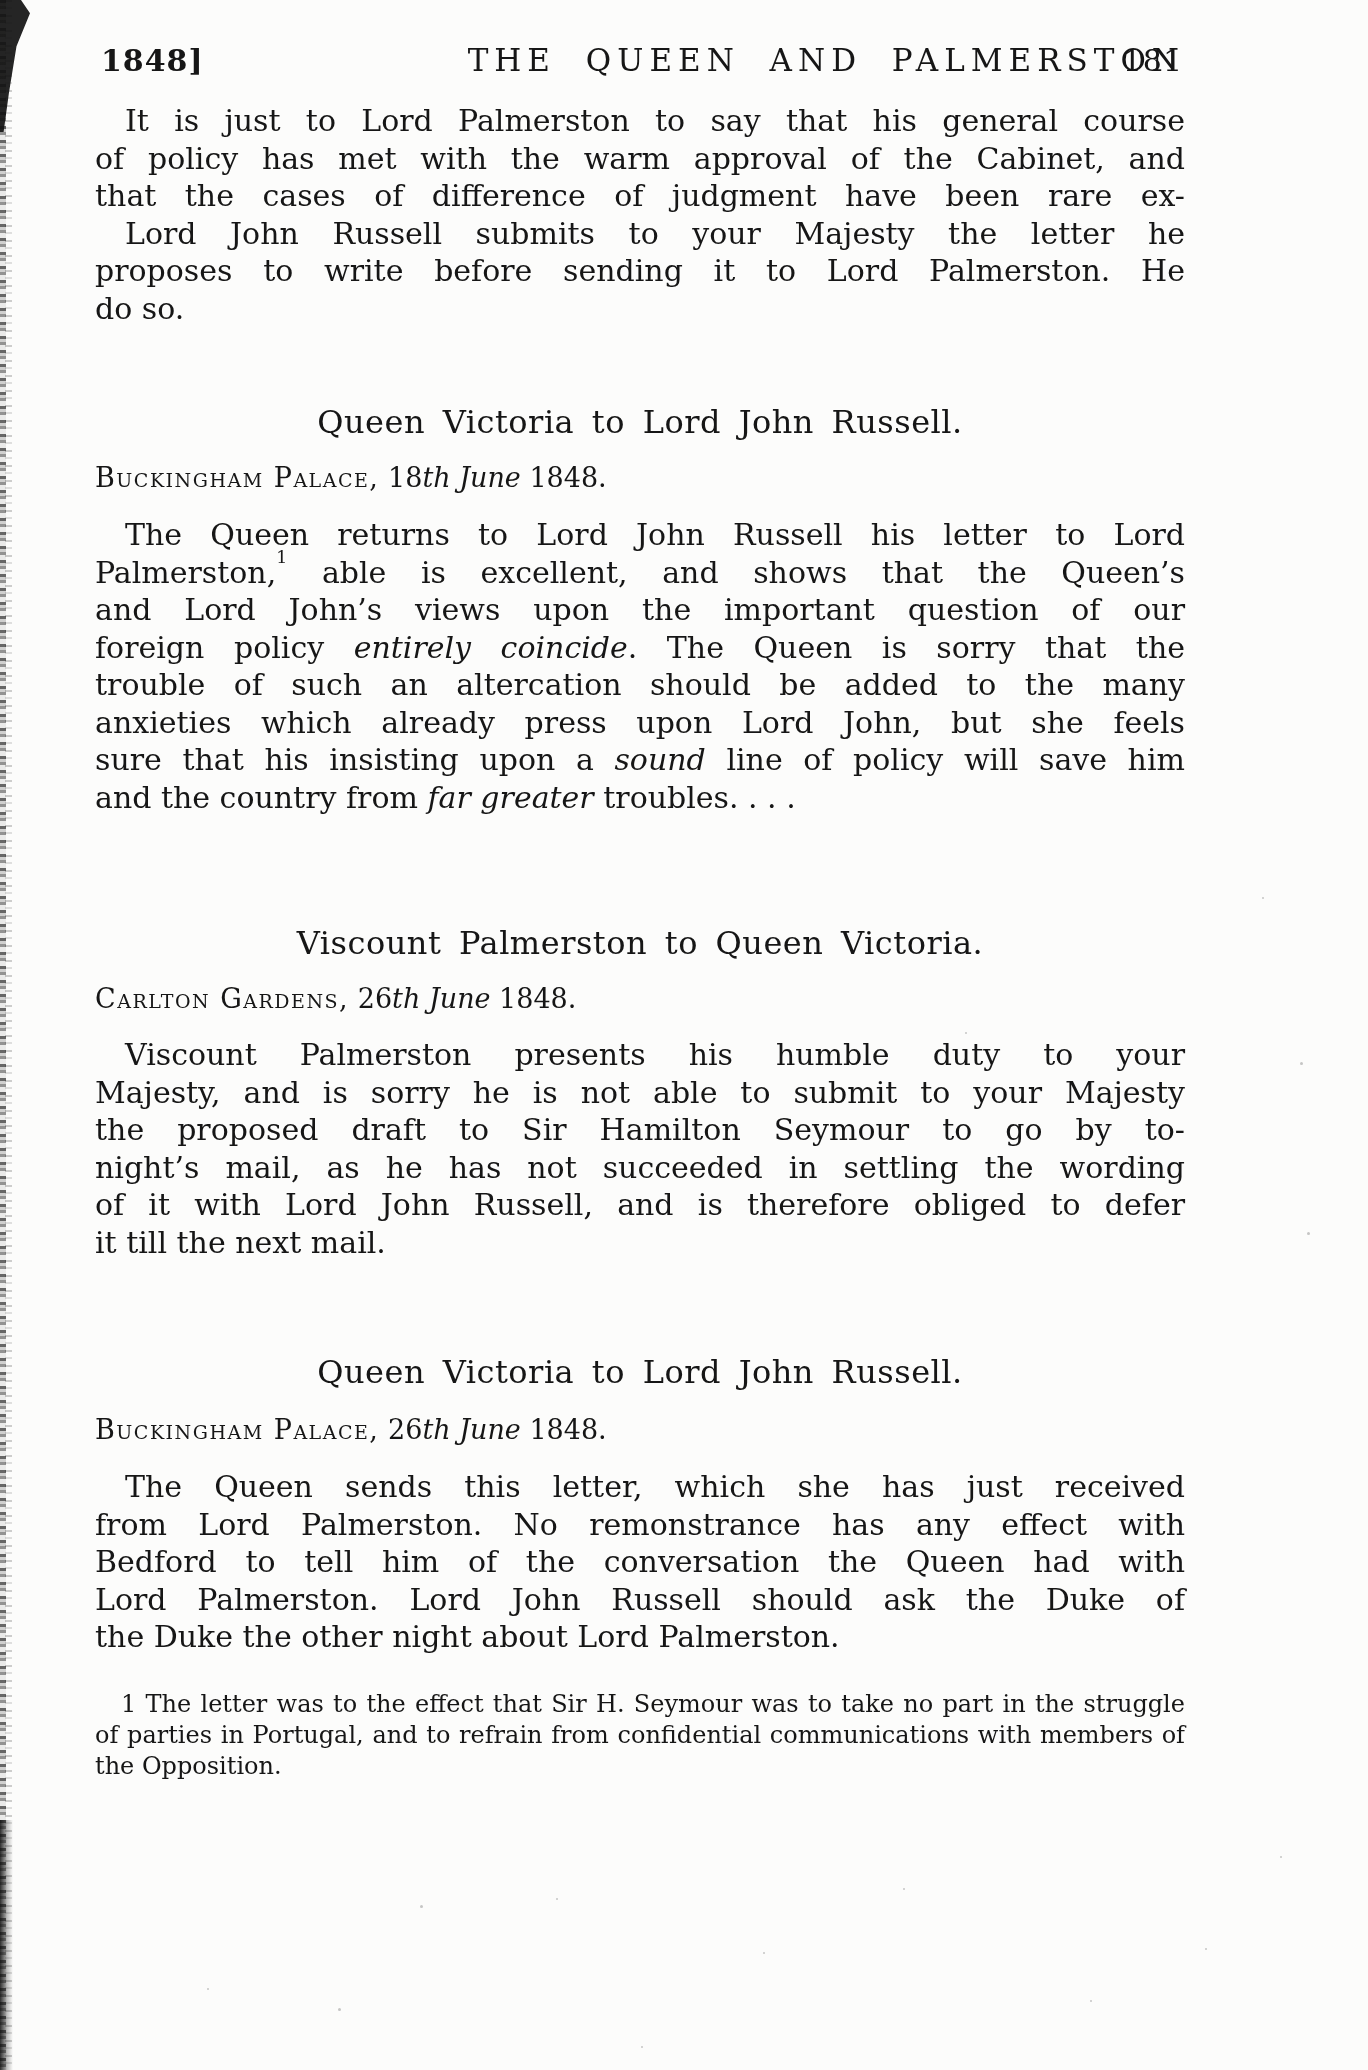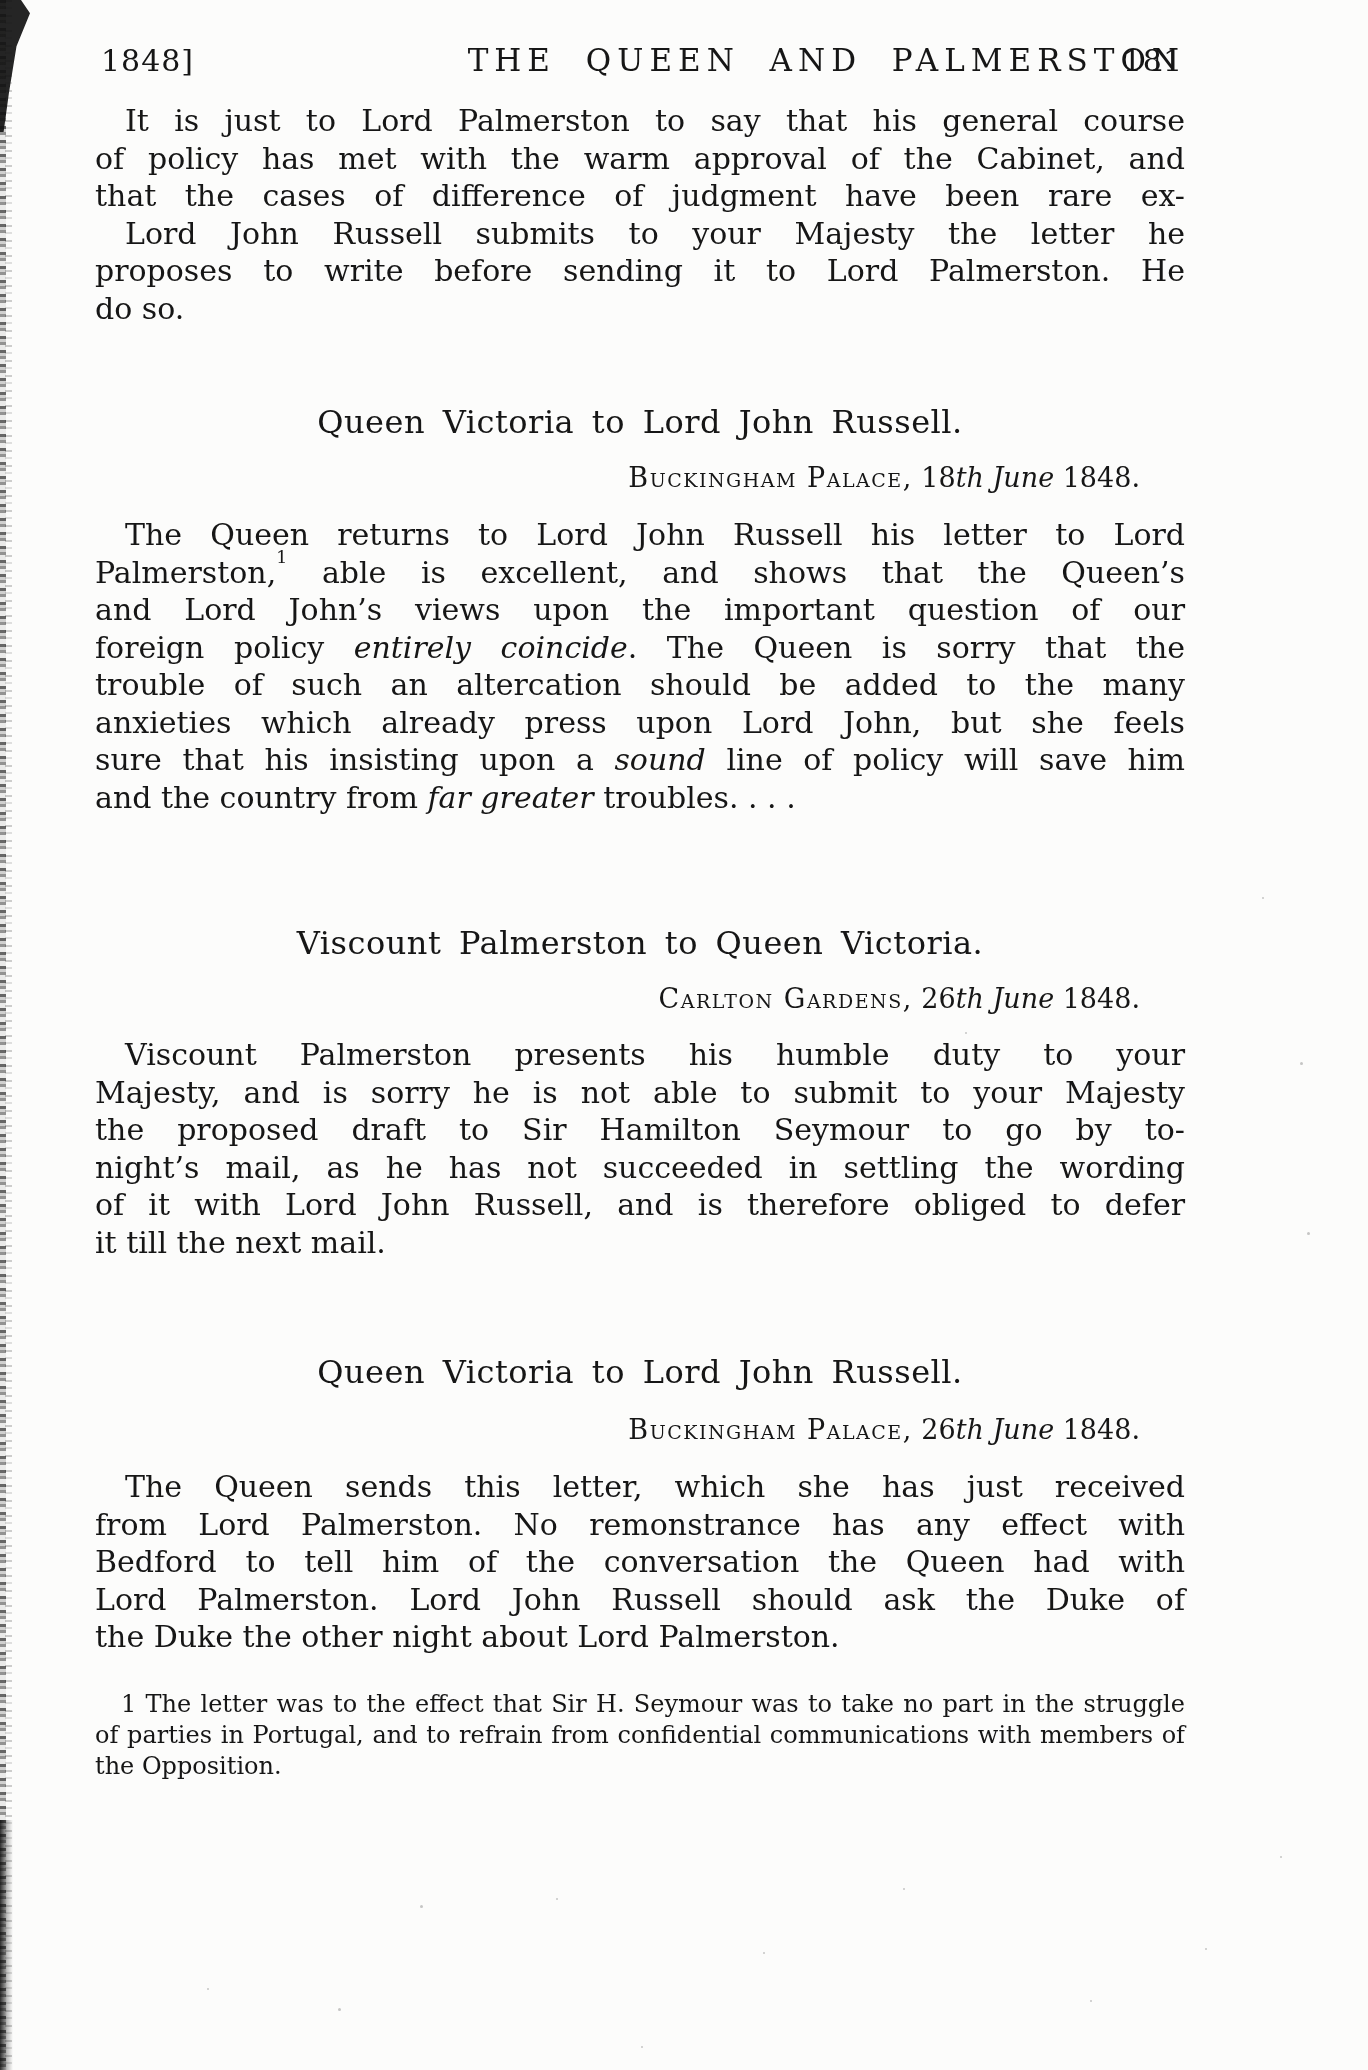--- a/index.html
+++ b/index.html
@@ -28,33 +28,33 @@
   .corner-blot{position:absolute;left:0;top:0;width:30px;height:132px;
       background:#121212;opacity:.92;
       clip-path:polygon(0 0,70% 0,100% 10%,55% 35%,30% 70%,12% 100%,0 100%);}
   .bottom-blot{position:absolute;left:0;bottom:0;width:13px;height:250px;
       background:linear-gradient(to right, rgba(15,15,15,.85), rgba(15,15,15,.25) 55%, transparent);}
   .spk{position:absolute;border-radius:50%;background:#6b6b6b;opacity:.38;}
 
   
   .col{position:absolute;left:95px;top:0;width:1090px;}
   .page-header{position:relative;margin-top:42px;height:38px;font-size:30px;}
-  .ph-year{position:absolute;left:6px;top:1px;letter-spacing:1px;}
+  .ph-year{position:absolute;left:6px;top:1px;letter-spacing:1px;font-weight:bold;}
   .ph-title{text-align:right;font-size:31px;letter-spacing:6px;word-spacing:14px;}
   .ph-num{position:absolute;right:2px;top:1px;letter-spacing:1px;}
 
   .para{font-size:30px;}
   .line{text-align:justify;text-align-last:justify;line-height:37.5px;}
   .line-last{text-align-last:left;}
   .para .line:first-child{text-indent:30px;}
   .intro-p1{margin-top:22px;}
 
   .heading{text-align:center;font-size:32px;line-height:44px;
            letter-spacing:.5px;word-spacing:7px;}
-  .dateline{text-align:right;padding-right:45px;font-size:27px;line-height:34px;margin-top:17px;}
+  .dateline{text-align:left;padding-right:45px;font-size:27px;line-height:34px;margin-top:17px;}
   .sc{font-variant:small-caps;letter-spacing:1.5px;}
   sup{font-size:.58em;line-height:0;position:relative;top:-.5em;}
 
   .l1 .heading{margin-top:73px;}
   .l1 .body{margin-top:21px;}
   .l2 .heading{margin-top:105px;}
   .l2 .body{margin-top:20px;}
   .l3 .heading{margin-top:89px;}
   .l3 .dateline{margin-top:19px;}
   .l3 .body{margin-top:21px;}

